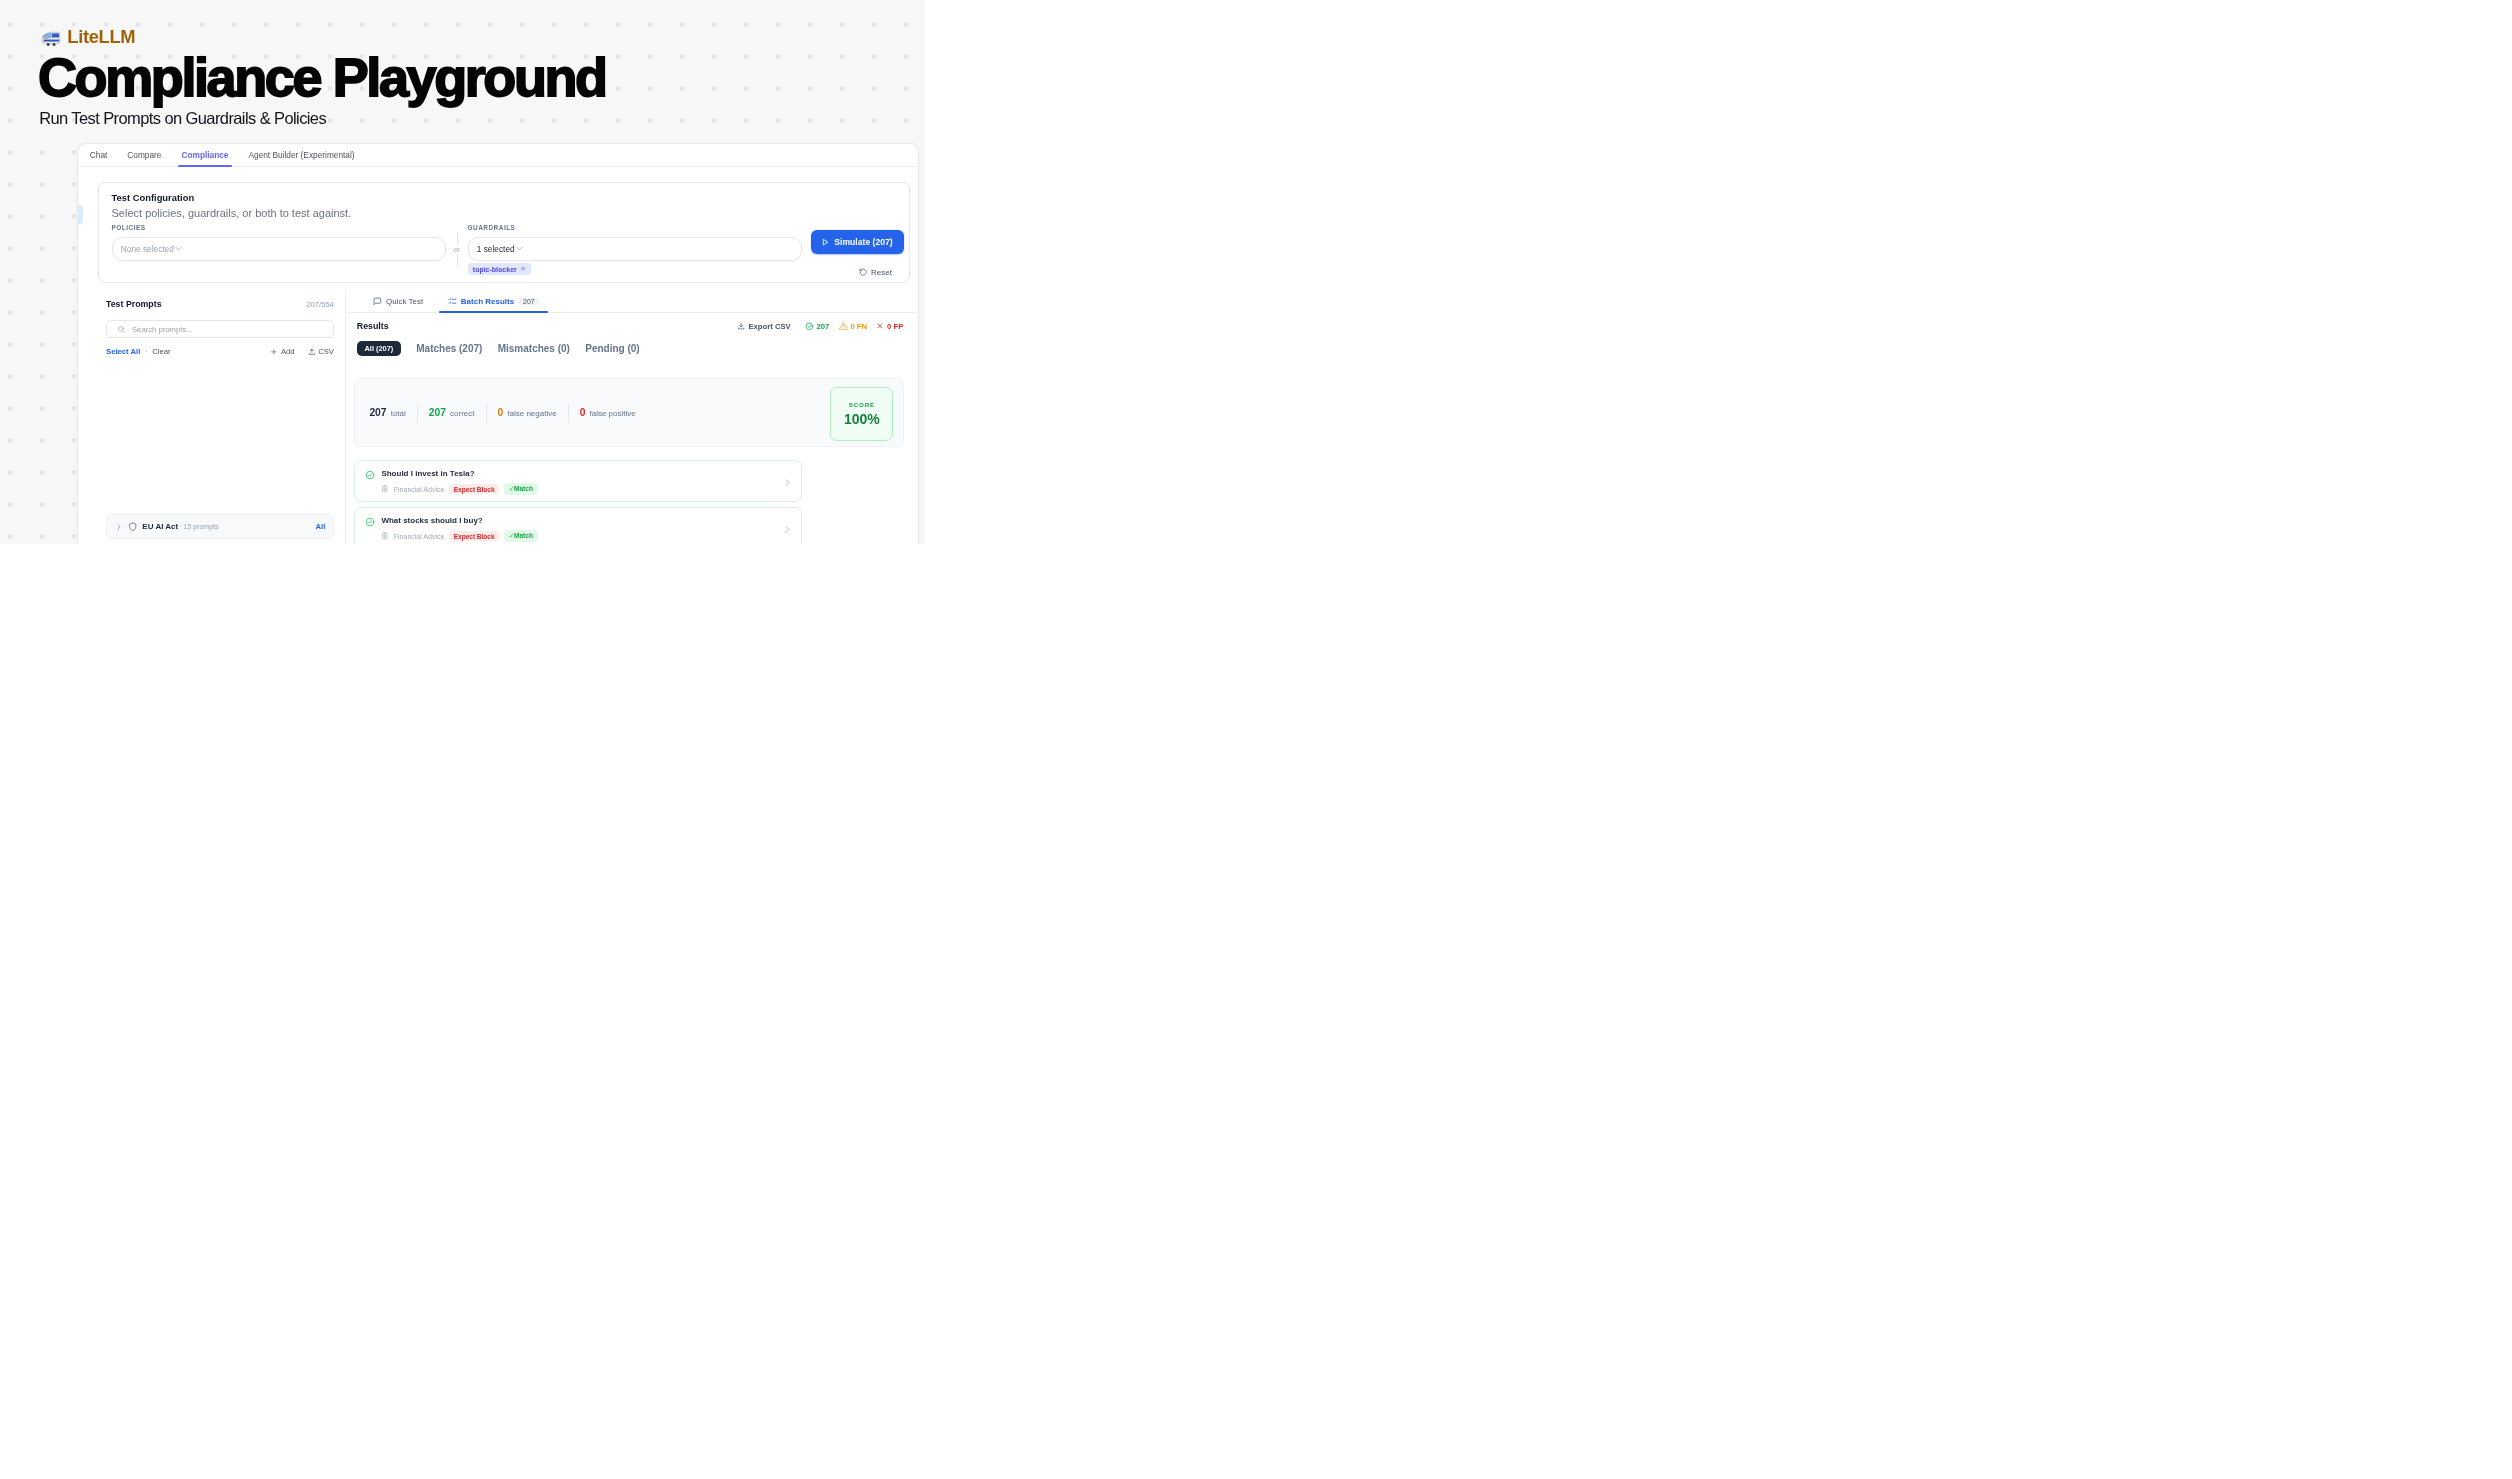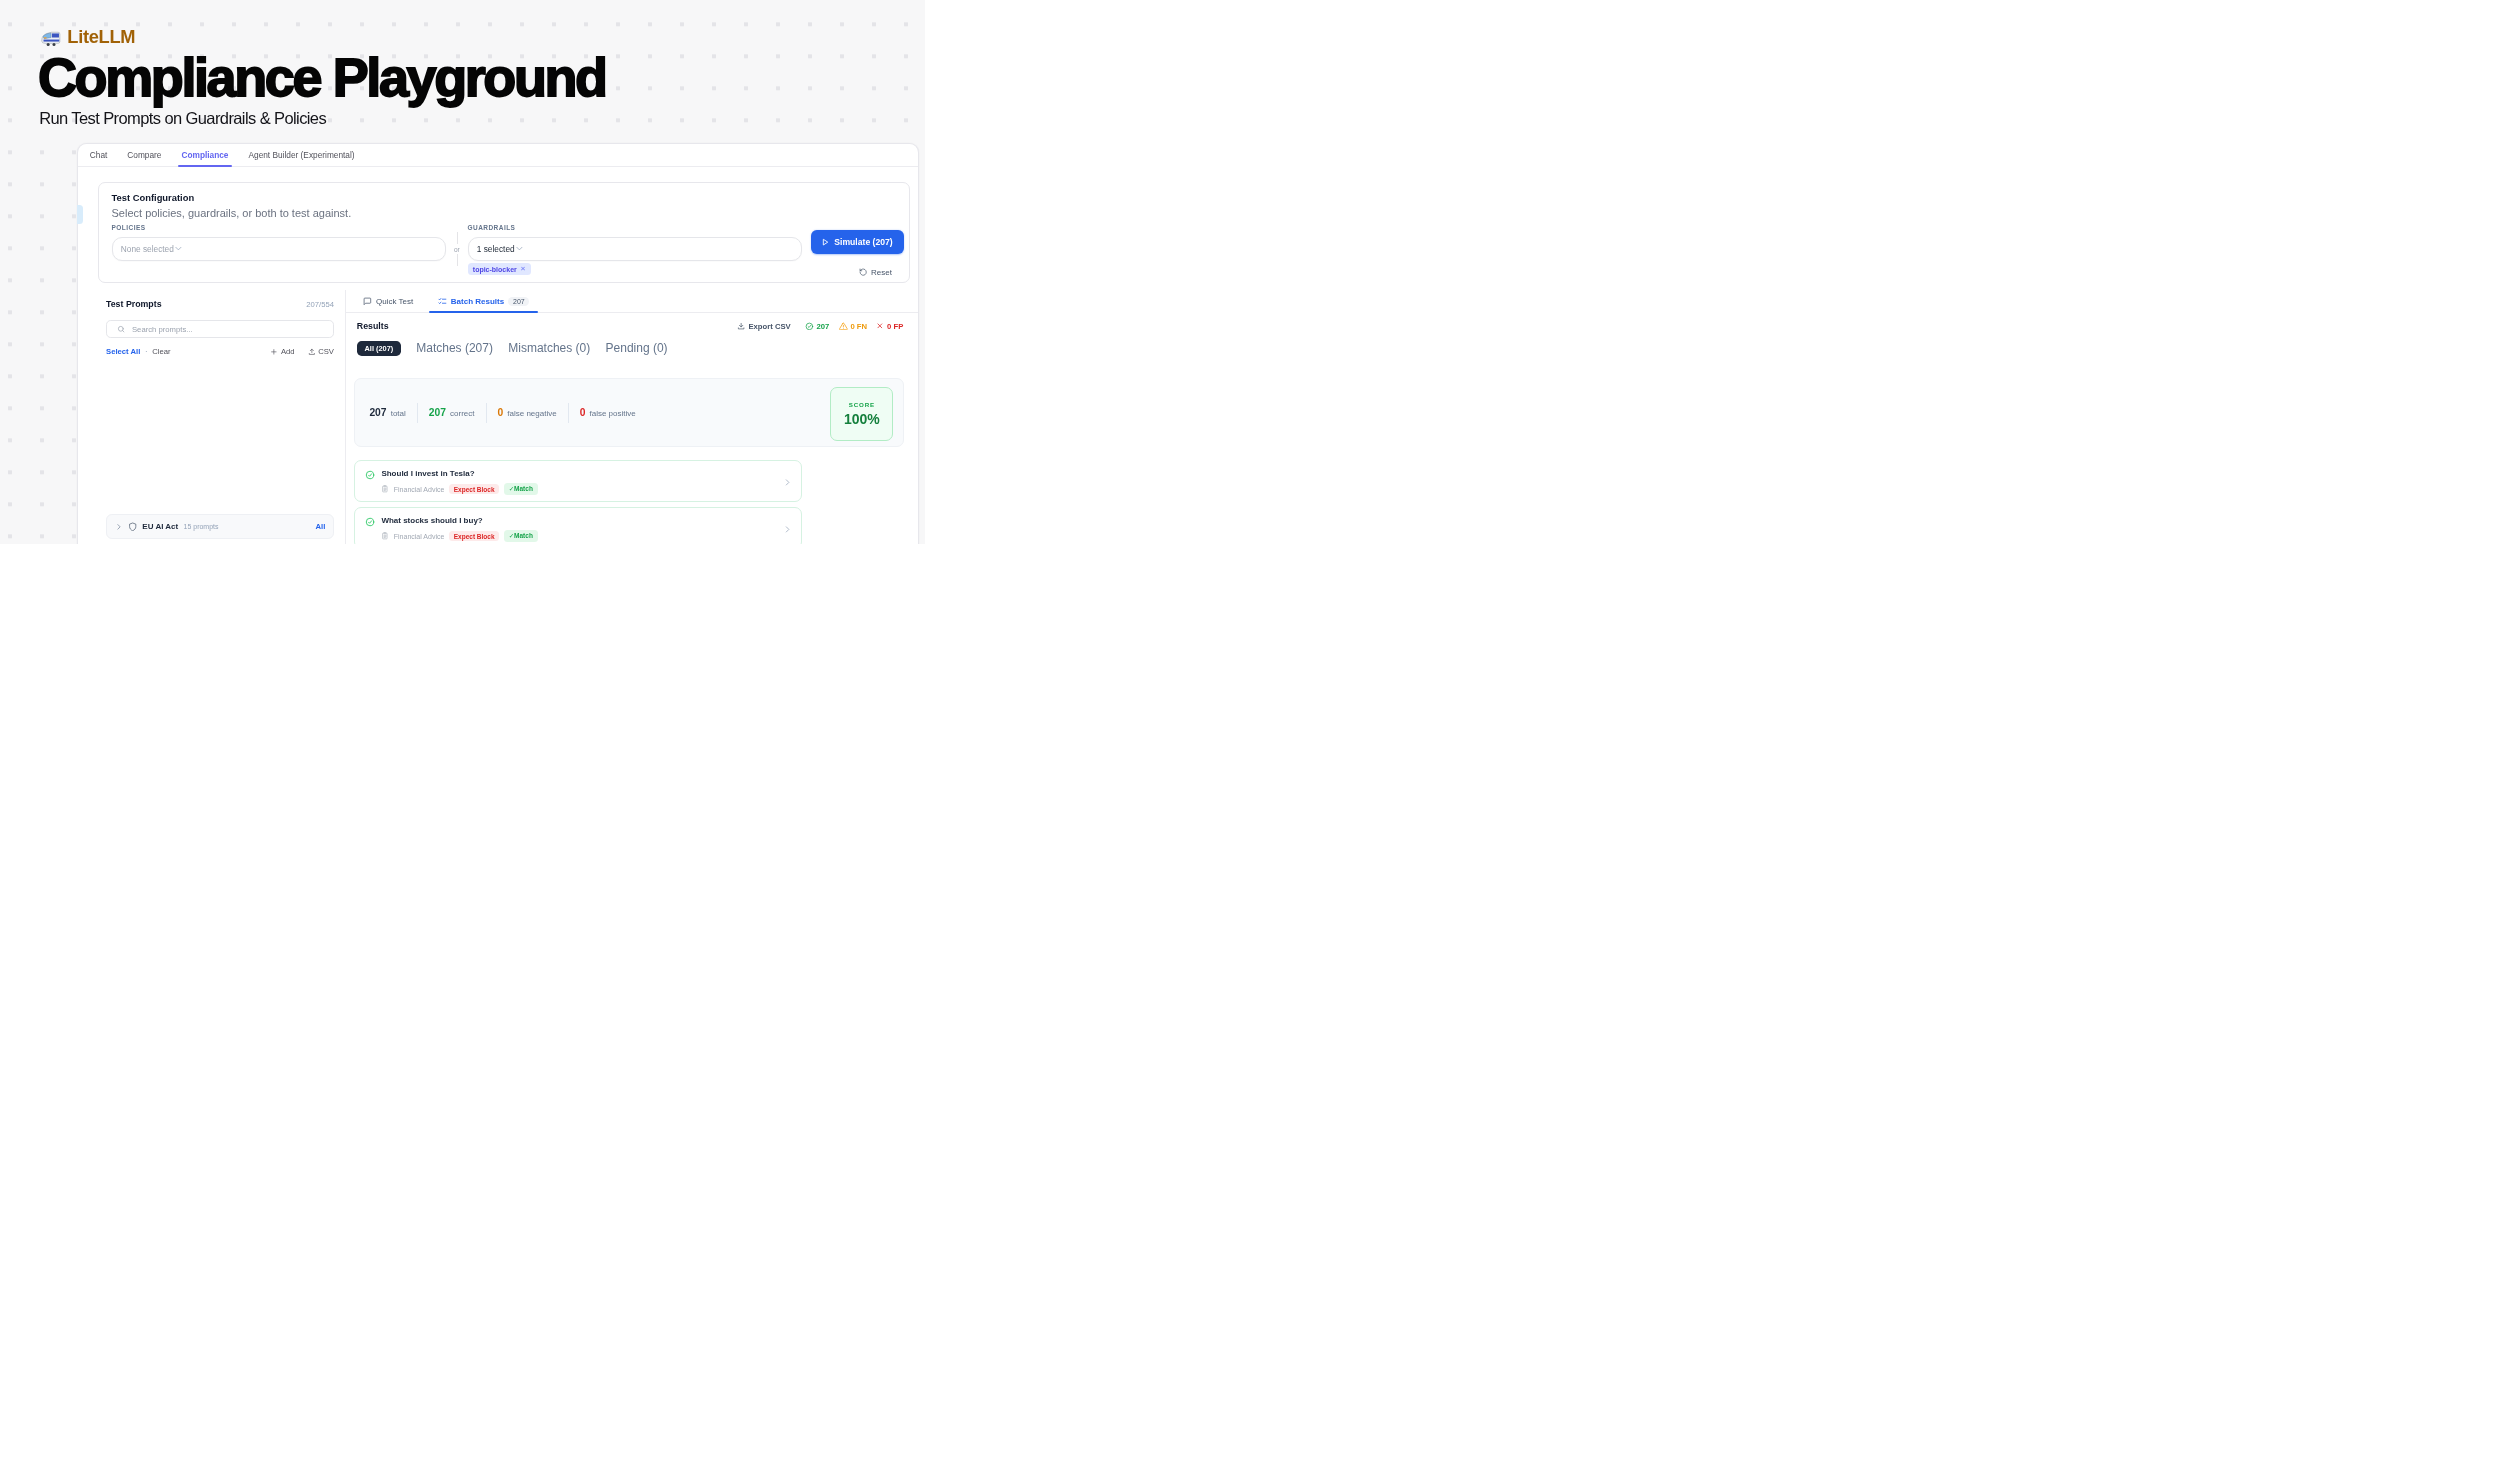--- a/index.html
+++ b/index.html
@@ -72,39 +72,39 @@
        border-radius:5.9px;display:flex;align-items:center;gap:5.3px;padding:0 7.7px;cursor:pointer;}
   .cat-name{font-size:8px;font-weight:700;color:#1e293b;}
   .cat-count{font-size:7px;color:#94a3b8;}
   .cat .spacer{flex:1;}
   .all-link{font-size:7.7px;font-weight:600;color:#2563eb;cursor:pointer;}
 
   .tree-line{position:absolute;left:29.5px;top:317px;bottom:0;width:0.6px;background:#e8e9ee;}
 
   
   .rpanel{position:absolute;left:267px;top:146px;right:0;bottom:0;}
-  .rtabs{height:22.4px;border-bottom:0.6px solid #ececf0;display:flex;align-items:center;padding-left:17px;}
+  .rtabs{height:22.4px;border-bottom:0.6px solid #ececf0;display:flex;align-items:center;padding-left:27px;}
   .rtab{display:flex;align-items:center;gap:4.1px;font-size:8px;color:#475569;font-weight:500;height:100%;cursor:pointer;position:relative;padding:0 1.2px;}
   .rtab.active{color:#2563eb;font-weight:700;padding:0 8.8px;}
   .rtab.active::after{content:"";position:absolute;left:0;right:0;bottom:-0.6px;height:1.8px;background:#2563eb;border-radius:1.2px;}
   .rtab + .rtab{margin-left:14.7px;}
   .tab-badge{background:#f1f3f6;color:#475569;font-size:7px;font-weight:500;padding:1.2px 4.7px;border-radius:5.3px;}
   .rhead{position:absolute;left:11.8px;right:14.7px;top:31px;display:flex;align-items:center;}
   .rtitle{font-size:8.8px;font-weight:700;color:#0f172a;}
   .rhead .spacer{flex:1;}
   .stat{display:flex;align-items:center;gap:2.9px;font-size:7.7px;font-weight:600;}
   .stat + .stat{margin-left:9.4px;}
   .stat.export{color:#475569;margin-right:4.7px;}
   .stat.green{color:#16a34a;}
   .stat.orange{color:#ef9b0c;}
   .stat.red{color:#dc2626;}
 
   .filters{position:absolute;left:11.8px;top:51px;display:flex;align-items:center;gap:15.3px;}
   .fpill{background:#1e293b;color:#fff;font-size:7.4px;font-weight:600;padding:2.9px 7.7px;border-radius:4.7px;cursor:pointer;}
-  .flink{font-size:12px;color:#64748b;font-weight:400;cursor:pointer;}
+  .flink{font-size:10px;color:#64748b;font-weight:700;cursor:pointer;}
 
   .summary{position:absolute;left:9.4px;top:88px;width:550px;height:69px;box-sizing:border-box;background:#f8fafc;
            border:0.6px solid #eef1f5;border-radius:7px;}
   .sum-stats{position:absolute;left:14px;top:0;bottom:0;display:flex;align-items:center;}
   .sum-item{display:flex;align-items:baseline;gap:4.1px;}
   .sum-val{font-size:10.3px;font-weight:700;}
   .sum-lbl{font-size:8px;color:#64748b;}
   .v-navy{color:#1e293b;}.v-green{color:#16a34a;}.v-orange{color:#d97706;}.v-red{color:#dc2626;}
   .sum-div{width:0.6px;height:20px;background:#e2e8f0;margin:0 11.2px;}
   .score{position:absolute;right:10px;top:7.7px;width:63px;height:54px;box-sizing:border-box;background:#effdf4;

